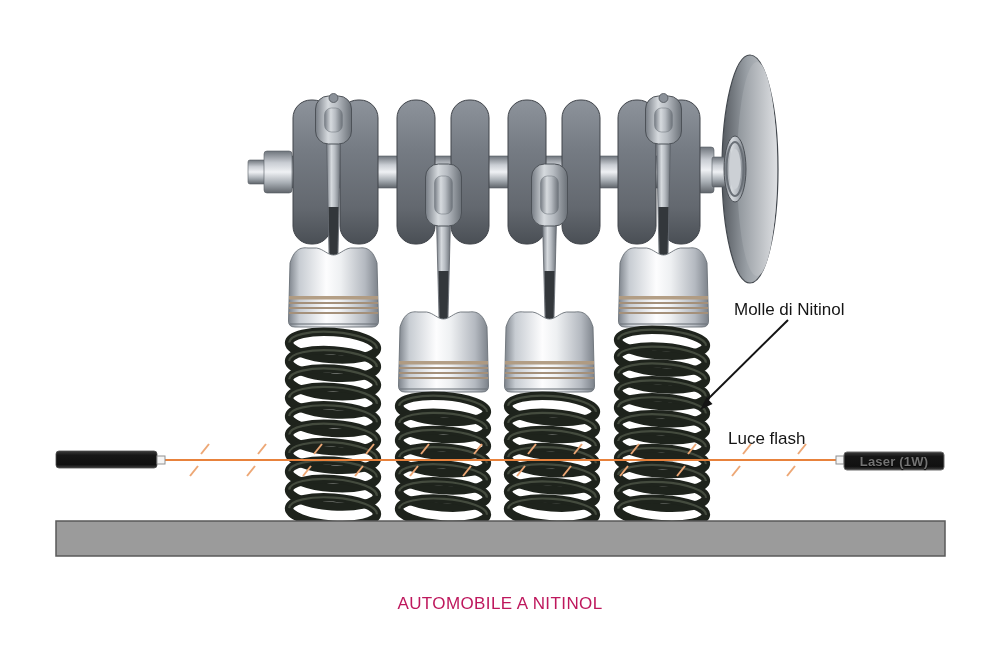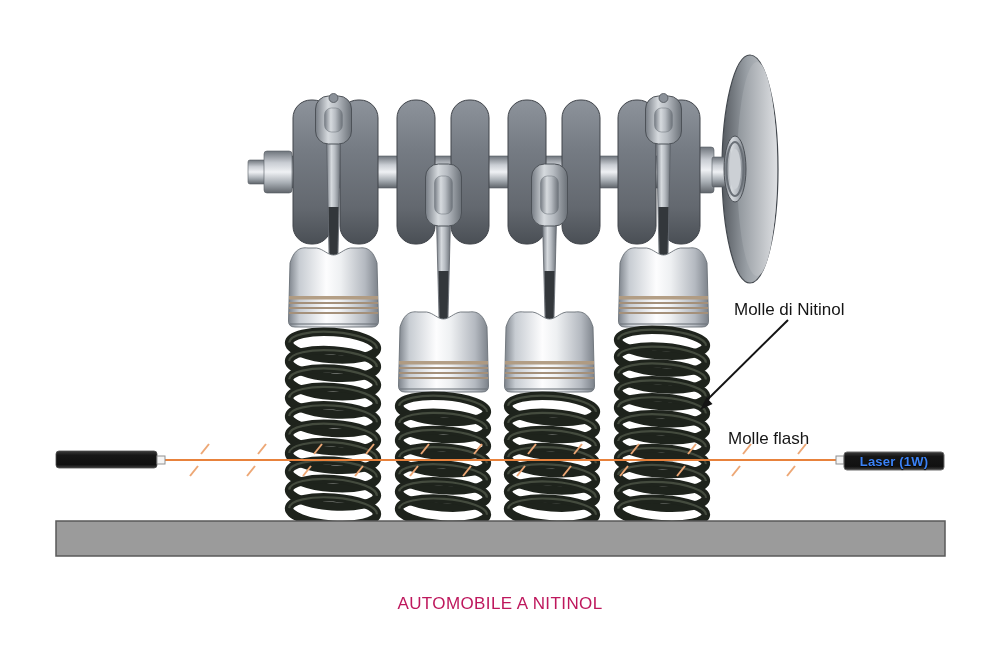--- a/index.html
+++ b/index.html
@@ -6,21 +6,21 @@
   .stage{
     position:relative;width:1000px;height:667px;background:#ffffff;overflow:hidden;
     font-family:"Liberation Sans", sans-serif;
   }
   .stage svg{position:absolute;left:0;top:0;}
   .lbl{
     position:absolute;color:#151515;font-size:17px;line-height:20px;white-space:nowrap;
   }
   .laser-text{
     position:absolute;left:844px;top:453px;width:100px;height:17px;
-    color:#3b82f6;font-size:13px;font-weight:bold;text-align:center;line-height:17px;
+    color:#737373;font-size:13px;font-weight:bold;text-align:center;line-height:17px;
     letter-spacing:.2px;text-shadow:0 1px 1px #000;
   }
   .caption{
     position:absolute;left:250px;top:594px;width:500px;text-align:center;
     color:#be185d;font-size:17px;letter-spacing:.4px;
   }
 </style>
 </head>
 <body>
 
@@ -311,16 +311,16 @@
       <rect x="844" y="452" width="100" height="18" rx="3" fill="url(#gLaser)" stroke="#6d6d6d" stroke-width="1"></rect>
     </g>
 
     <g>
       <line x1="788" y1="320" x2="707" y2="400" stroke="#141414" stroke-width="2"></line>
       <polygon points="700,410 712.5,404 706.5,397.5" fill="#141414"></polygon>
     </g>
   </svg>
 
   <div class="lbl" style="left:734px;top:300px">Molle di Nitinol</div>
-  <div class="lbl" style="left:728px;top:429px">Molle flash</div>
+  <div class="lbl" style="left:728px;top:429px">Luce flash</div>
   <div class="laser-text">Laser (1W)</div>
   <div class="caption">AUTOMOBILE A NITINOL</div>
 </div>
 
 </body></html>

